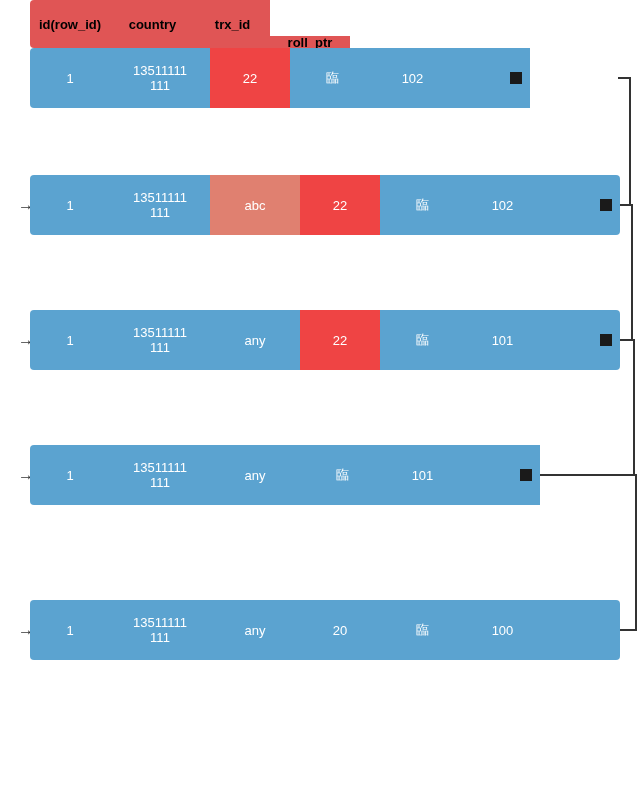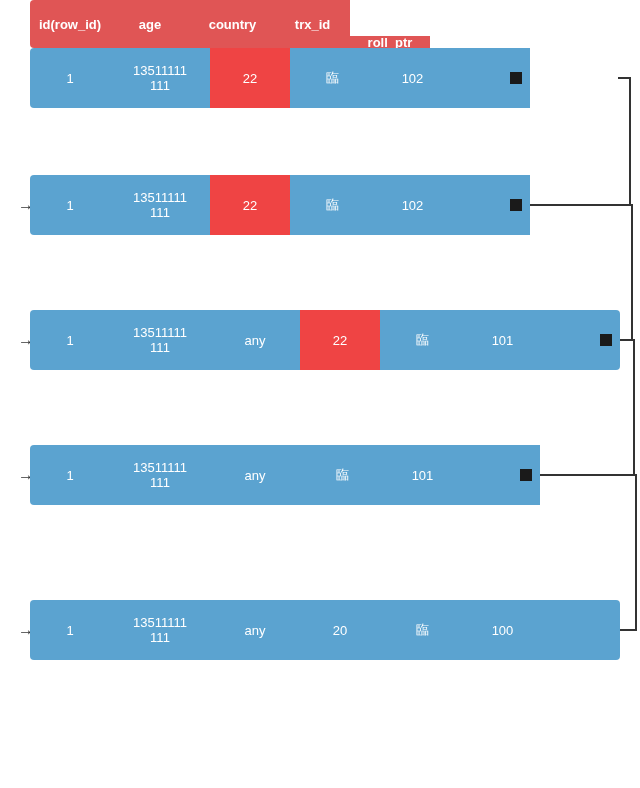--- a/index.html
+++ b/index.html
@@ -13,21 +13,21 @@
       position: relative;
       overflow-x: hidden;
     }
 
     .header-cell {
       display: flex;
       align-items: center;
       justify-content: center;
       font-weight: bold;
       font-size: 13px;
-      color: #ffffff;
+      color: #000000;
     }
 
     .cell {
       display: flex;
       align-items: center;
       justify-content: center;
       font-size: 13px;
       color: white;
       text-align: center;
     }
@@ -89,21 +89,20 @@
 
     <path d="M 618 205 L 632 205 L 632 340 L 30 340" stroke="#333" stroke-width="2" fill="none"></path>
 
     <path d="M 618 340 L 634 340 L 634 475 L 30 475" stroke="#333" stroke-width="2" fill="none"></path>
 
     <path d="M 618 475 L 636 475 L 636 630 L 30 630" stroke="#333" stroke-width="2" fill="none"></path>
   </svg>
 
   <div style="position:absolute; top:0; left:30px; display:flex; width:590px; height:48px; border-radius:4px; overflow:hidden;">
     <div class="header-cell col-id hdr-id">id(row_id)</div>
-    <div class="header-cell col-age hdr-age">age</div>
     <div class="header-cell col-country hdr-country">country</div>
     <div class="header-cell col-trx hdr-trx">trx_id</div>
     <div class="header-cell col-roll hdr-roll">roll_ptr</div>
   </div>
 
   <div style="position:absolute; top:48px; left:30px; display:flex; width:590px; height:60px; border-radius:4px; overflow:hidden;">
     <div class="cell col-id bg-blue">1</div>
     <div class="cell col-phone bg-blue" style="white-space:pre-line;">13511111
 111</div>
     <div class="cell col-age bg-green">22</div>
@@ -114,20 +113,21 @@
     </div>
   </div>
 
   <div style="position:absolute; top:175px; left:18px; height:60px; display:flex; align-items:center;">
     <span style="font-size:16px; color:#333;">→</span>
   </div>
   <div style="position:absolute; top:175px; left:30px; display:flex; width:590px; height:60px; border-radius:4px; overflow:hidden;">
     <div class="cell col-id bg-blue">1</div>
     <div class="cell col-phone bg-blue" style="white-space:pre-line;">13511111
 111</div>
+    <div class="cell col-name bg-salmon">abc</div>
     <div class="cell col-age bg-green">22</div>
     <div class="cell col-country bg-blue">臨</div>
     <div class="cell col-trx bg-blue">102</div>
     <div class="cell col-roll bg-blue" style="justify-content:flex-end; padding-right:8px;">
       <span class="roll-square"></span>
     </div>
   </div>
 
   <div style="position:absolute; top:310px; left:18px; height:60px; display:flex; align-items:center;">
     <span style="font-size:16px; color:#333;">→</span>

